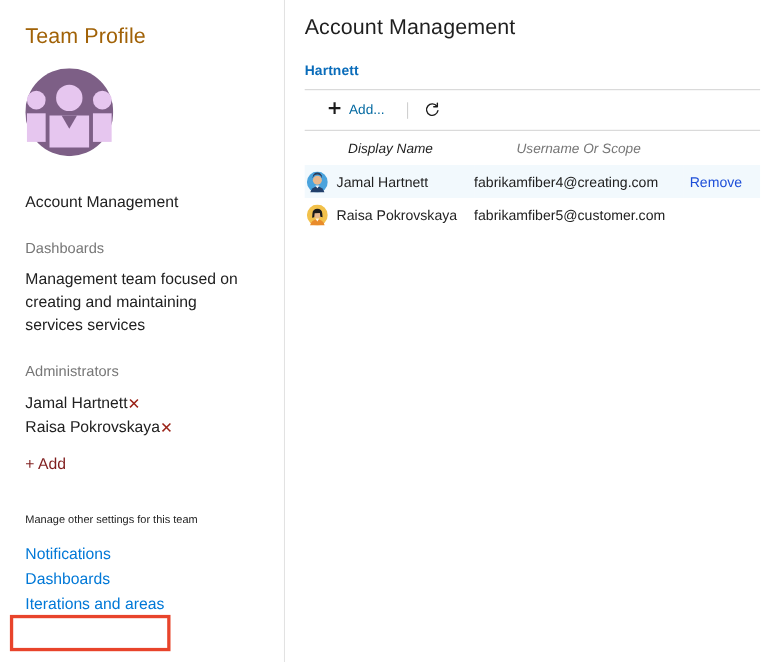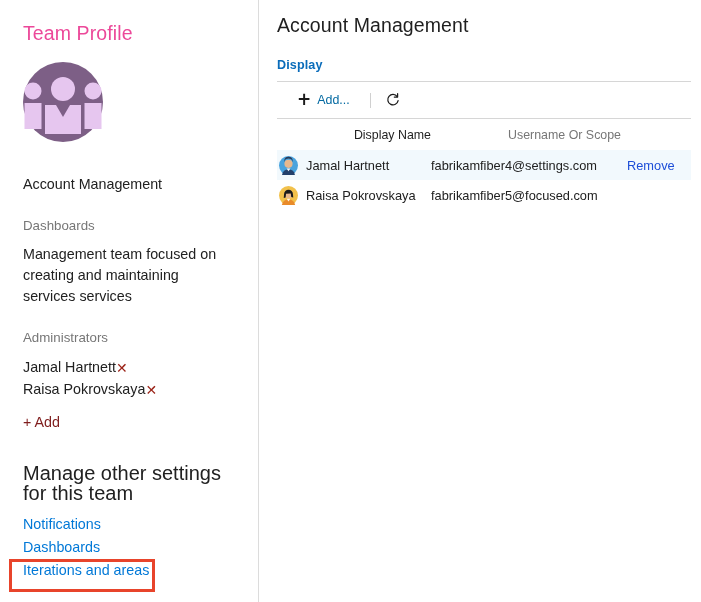--- a/index.html
+++ b/index.html
@@ -46,21 +46,21 @@
     height: 602px;
     background: #ffffff;
     padding: 0;
     position: relative;
   }
 
   
   .panel-title {
     font-size: 19.5px;
     font-weight: 400;
-    color: #ec4899;
+    color: #a16207;
     margin: 0;
     padding: 22px 0 0 23px;
     letter-spacing: .1px;
   }
 
   .team-avatar-wrap {
     padding: 17px 0 0 23px;
   }
   .team-avatar {
     width: 80px;
@@ -122,21 +122,21 @@
 
   .add-admin-link {
     color: #7f1d1d;
     font-size: 14.3px;
     line-height: 22px;
     cursor: pointer;
     display: inline-block;
   }
 
   .manage-text {
-    font-size: 20px;
+    font-size: 10px;
     color: #212121;
     line-height: 20px;
     max-width: 200px;
     margin: 0;
   }
 
   .settings-links {
     padding-top: 10px;
   }
   .settings-links .link { display: block; line-height: 23px; }
@@ -221,24 +221,25 @@
   }
 
   
   .members-table {
     margin: 0 0 0 18px;
     width: 414px;
     border-collapse: collapse;
     table-layout: fixed;
   }
   .members-table th {
-    text-align: right;
+    text-align: center;
     font-size: 12.4px;
     padding: 9px 0 8px 0;
     font-weight: 400;
+    font-style: italic;
   }
   .th-display {
     color: #1f1f1f;
     font-weight: 700;
     padding-left: 2px !important;
     width: 154px;
   }
   .th-username {
     color: #767676;
     font-weight: 400;
@@ -341,21 +342,21 @@
     <div id="highlight-box"></div>
   </div>
 
   <div id="panel-divider"></div>
 
   <div id="right-panel">
 
     <h1 class="rp-title">Account Management</h1>
 
     <div class="rp-tabs">
-      <span class="rp-tab">Display</span>
+      <span class="rp-tab">Hartnett</span>
     </div>
 
     <div class="rp-toolbar">
       <div class="tb-btn">
         <span class="tb-plus">+</span>
         <span class="tb-label">Add...</span>
       </div>
       <div class="tb-sep"></div>
       <div class="tb-refresh">
         <svg width="16" height="16" viewBox="0 0 16 16">
@@ -382,40 +383,40 @@
                 <circle cx="10" cy="10" r="10" fill="#4aa3dd"></circle>
                 <circle cx="10" cy="8.2" r="4.3" fill="#e8b88d"></circle>
                 <path d="M5.7 6.4 a4.3 4.3 0 0 1 8.6 0 l0 -1.2 a4.3 4.3 0 0 0 -8.6 0 z" fill="#2b3a57"></path>
                 <path d="M5.5 5.3 a4.6 4.6 0 0 1 9 0 l0 1.1 a4.6 4.6 0 0 0 -9 0 z" fill="#2b3a57"></path>
                 <path d="M3.2 20 a6.9 6.9 0 0 1 13.6 0 z" fill="#23406b"></path>
                 <path d="M8.0 13.2 L10 16 L12 13.2 z" fill="#f3f4f6"></path>
               </svg>
               <span>Jamal Hartnett</span>
             </div>
           </td>
-          <td class="cell-username">fabrikamfiber4@settings.com</td>
+          <td class="cell-username">fabrikamfiber4@creating.com</td>
           <td class="td-action">
             <a class="remove-link">Remove</a>
           </td>
         </tr>
 
         <tr class="member-row">
           <td>
             <div class="cell-name">
               <svg class="user-avatar" viewBox="0 0 20 20">
                 <circle cx="10" cy="10" r="10" fill="#f2c14b"></circle>
                 <circle cx="10" cy="8.6" r="4.4" fill="#e8b88d"></circle>
                 <path d="M5.3 8.6 a4.7 4.7 0 0 1 9.4 0 l0.3 3.6 l-2.1 -0.6 l-0.5 -3.6 l-5.0 0.2 l-0.4 4.0 l-2.0 0.5 z" fill="#1b1b1b"></path>
                 <path d="M3.0 20 a7.1 7.1 0 0 1 14.0 0 z" fill="#e98b2a"></path>
                 <path d="M8.1 13.4 L10 16.2 L11.9 13.4 z" fill="#fdf6e7"></path>
               </svg>
               <span>Raisa Pokrovskaya</span>
             </div>
           </td>
-          <td class="cell-username">fabrikamfiber5@focused.com</td>
+          <td class="cell-username">fabrikamfiber5@customer.com</td>
           <td class="td-action">
             <a class="remove-link"></a>
           </td>
         </tr>
 
       </tbody>
     </table>
 
   </div>
 </div>

